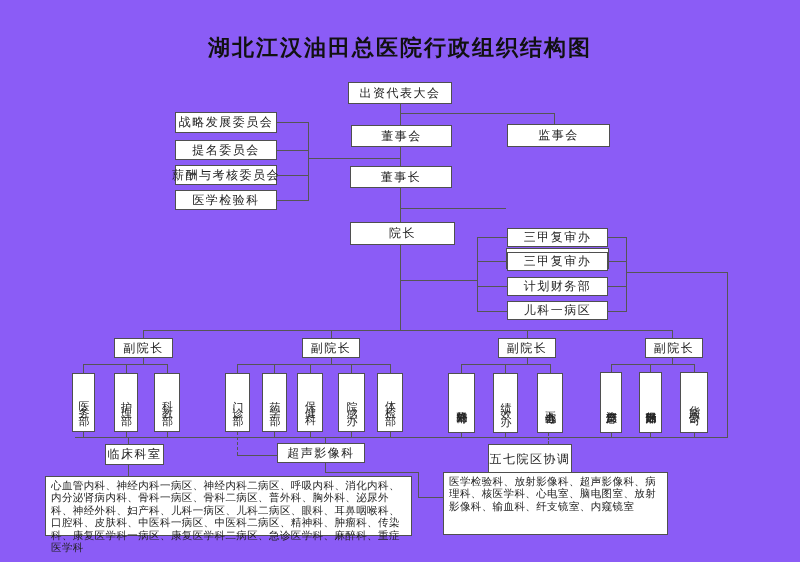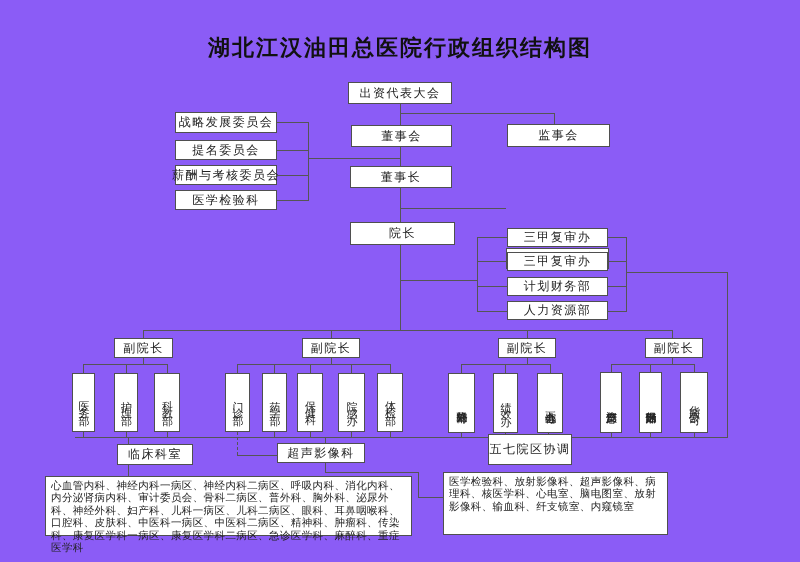--- a/index.html
+++ b/index.html
@@ -118,38 +118,38 @@
       <div class="node" style="left: 350px; top: 166px; width: 102px; height: 22px;">董事长</div>
       <div class="node" style="left: 175px; top: 112px; width: 102px; height: 21px;">战略发展委员会</div>
       <div class="node" style="left: 175px; top: 140px; width: 102px; height: 20px;">提名委员会</div>
       <div class="node" style="left: 175px; top: 165px; width: 102px; height: 20px;">薪酬与考核委员会</div>
       <div class="node" style="left: 175px; top: 190px; width: 102px; height: 20px;">医学检验科</div>
       <div class="node" style="left: 506px; top: 210px; width: 103px; height: 21px; margin-top: 38px;">董事会办公室</div>
       <div class="node" style="left: 350px; top: 222px; width: 105px; height: 23px;">院长</div>
       <div class="node" style="left: 507px; top: 228px; width: 101px; height: 19px;">三甲复审办</div>
       <div class="node" style="left: 507px; top: 252px; width: 101px; height: 19px;">三甲复审办</div>
       <div class="node" style="left: 507px; top: 277px; width: 101px; height: 19px;">计划财务部</div>
-      <div class="node" style="left: 507px; top: 301px; width: 101px; height: 19px;">人力资源部</div>
+      <div class="node" style="left: 507px; top: 301px; width: 101px; height: 19px;">儿科一病区</div>
       <div class="node" style="left: 114px; top: 338px; width: 59px; height: 20px;">副院长</div>
       <div class="node" style="left: 302px; top: 338px; width: 58px; height: 20px;">副院长</div>
       <div class="node" style="left: 498px; top: 338px; width: 58px; height: 20px;">副院长</div>
       <div class="node" style="left: 645px; top: 338px; width: 58px; height: 20px;">副院长</div>
       <div class="node v" style="left: 72px; top: 373px; width: 23px; height: 59px; letter-spacing: 7px;">医务部</div>
       <div class="node v" style="left: 114px; top: 373px; width: 24px; height: 59px; letter-spacing: 7px;">护理部</div>
       <div class="node v" style="left: 154px; top: 373px; width: 26px; height: 59px; letter-spacing: 7px;">科教部</div>
       <div class="node v" style="left: 225px; top: 373px; width: 25px; height: 59px; letter-spacing: 7px;">门诊部</div>
       <div class="node v" style="left: 262px; top: 373px; width: 25px; height: 59px; letter-spacing: 7px;">药学部</div>
       <div class="node v" style="left: 297px; top: 373px; width: 26px; height: 59px; letter-spacing: 7px;">保健科</div>
       <div class="node v" style="left: 338px; top: 373px; width: 27px; height: 59px; letter-spacing: 7px;">院感办</div>
       <div class="node v" style="left: 377px; top: 373px; width: 26px; height: 59px; letter-spacing: 7px;">体检部</div>
       <div class="node v" style="left: 448px; top: 373px; width: 27px; height: 60px; letter-spacing: 0px;">对外联络部</div>
       <div class="node v" style="left: 493px; top: 373px; width: 25px; height: 60px; letter-spacing: 7px;">绩效办</div>
       <div class="node v" style="left: 537px; top: 373px; width: 26px; height: 60px; letter-spacing: 0px;">五七综合办</div>
       <div class="node v" style="left: 600px; top: 372px; width: 22px; height: 61px; letter-spacing: 0px;">资产信息部</div>
       <div class="node v" style="left: 639px; top: 372px; width: 23px; height: 61px; letter-spacing: 0px;">后勤保障部</div>
       <div class="node v" style="left: 680px; top: 372px; width: 28px; height: 61px; letter-spacing: 3px;">华顺公司</div>
-      <div class="node" style="left: 117px; top: 444px; width: 76px; height: 21px;">临床科室</div>
+      <div class="node" style="left: 105px; top: 444px; width: 59px; height: 21px;">临床科室</div>
       <div class="node" style="left: 277px; top: 443px; width: 88px; height: 20px;">超声影像科</div>
-      <div class="node" style="left: 488px; top: 434px; width: 84px; height: 31px;">五七院区协调</div>
-      <div class="node panel" style="left: 45px; top: 476px; width: 367px; height: 60px;">心血管内科、神经内科一病区、神经内科二病区、呼吸内科、消化内科、内分泌肾病内科、审计委员会、骨科二病区、普外科、胸外科、泌尿外科、神经外科、妇产科、儿科一病区、儿科二病区、眼科、耳鼻咽喉科、口腔科、皮肤科、中医科一病区、中医科二病区、精神科、肿瘤科、传染科、康复医学科一病区、康复医学科二病区、急诊医学科、麻醉科、重症医学科</div>
+      <div class="node" style="left: 488px; top: 444px; width: 84px; height: 31px;">五七院区协调</div>
+      <div class="node panel" style="left: 45px; top: 476px; width: 367px; height: 60px;">心血管内科、神经内科一病区、神经内科二病区、呼吸内科、消化内科、内分泌肾病内科、骨科一病区、骨科二病区、普外科、胸外科、泌尿外科、神经外科、妇产科、儿科一病区、儿科二病区、眼科、耳鼻咽喉科、口腔科、皮肤科、中医科一病区、中医科二病区、精神科、肿瘤科、传染科、康复医学科一病区、康复医学科二病区、急诊医学科、麻醉科、重症医学科</div>
       <div class="node panel" style="left: 443px; top: 472px; width: 225px; height: 63px;">医学检验科、放射影像科、超声影像科、病理科、核医学科、心电室、脑电图室、放射影像科、输血科、纤支镜室、内窥镜室</div>
     </div>
 </div>
 
 </body></html>

